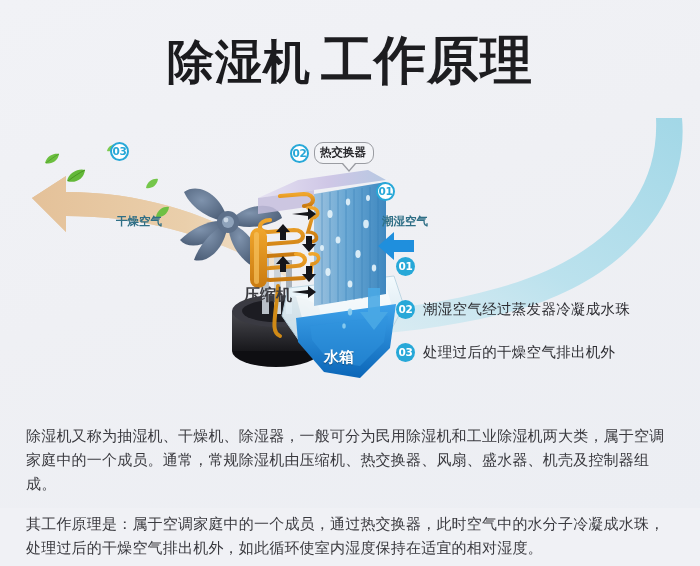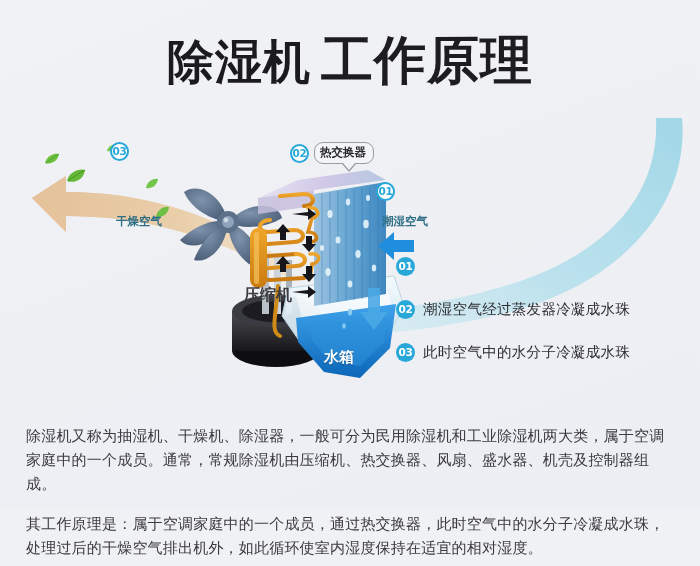--- a/index.html
+++ b/index.html
@@ -392,21 +392,21 @@
   <div class="legend">
     <div class="legend-row">
       <div class="legend-badge">01</div>
     </div>
     <div class="legend-row">
       <div class="legend-badge">02</div>
       <div class="legend-text">潮湿空气经过蒸发器冷凝成水珠</div>
     </div>
     <div class="legend-row">
       <div class="legend-badge">03</div>
-      <div class="legend-text">此时空气中的水分子冷凝成水珠</div>
+      <div class="legend-text">处理过后的干燥空气排出机外</div>
     </div>
   </div>
 
   <div class="paragraphs">
     <div class="para">除湿机又称为抽湿机、干燥机、除湿器，一般可分为民用除湿机和工业除湿机两大类，属于空调家庭中的一个成员。通常，常规除湿机由压缩机、热交换器、风扇、盛水器、机壳及控制器组成。</div>
     <div class="para">其工作原理是：属于空调家庭中的一个成员，通过热交换器，此时空气中的水分子冷凝成水珠，处理过后的干燥空气排出机外，如此循环使室内湿度保持在适宜的相对湿度。</div>
   </div>
 
 </div>
 

